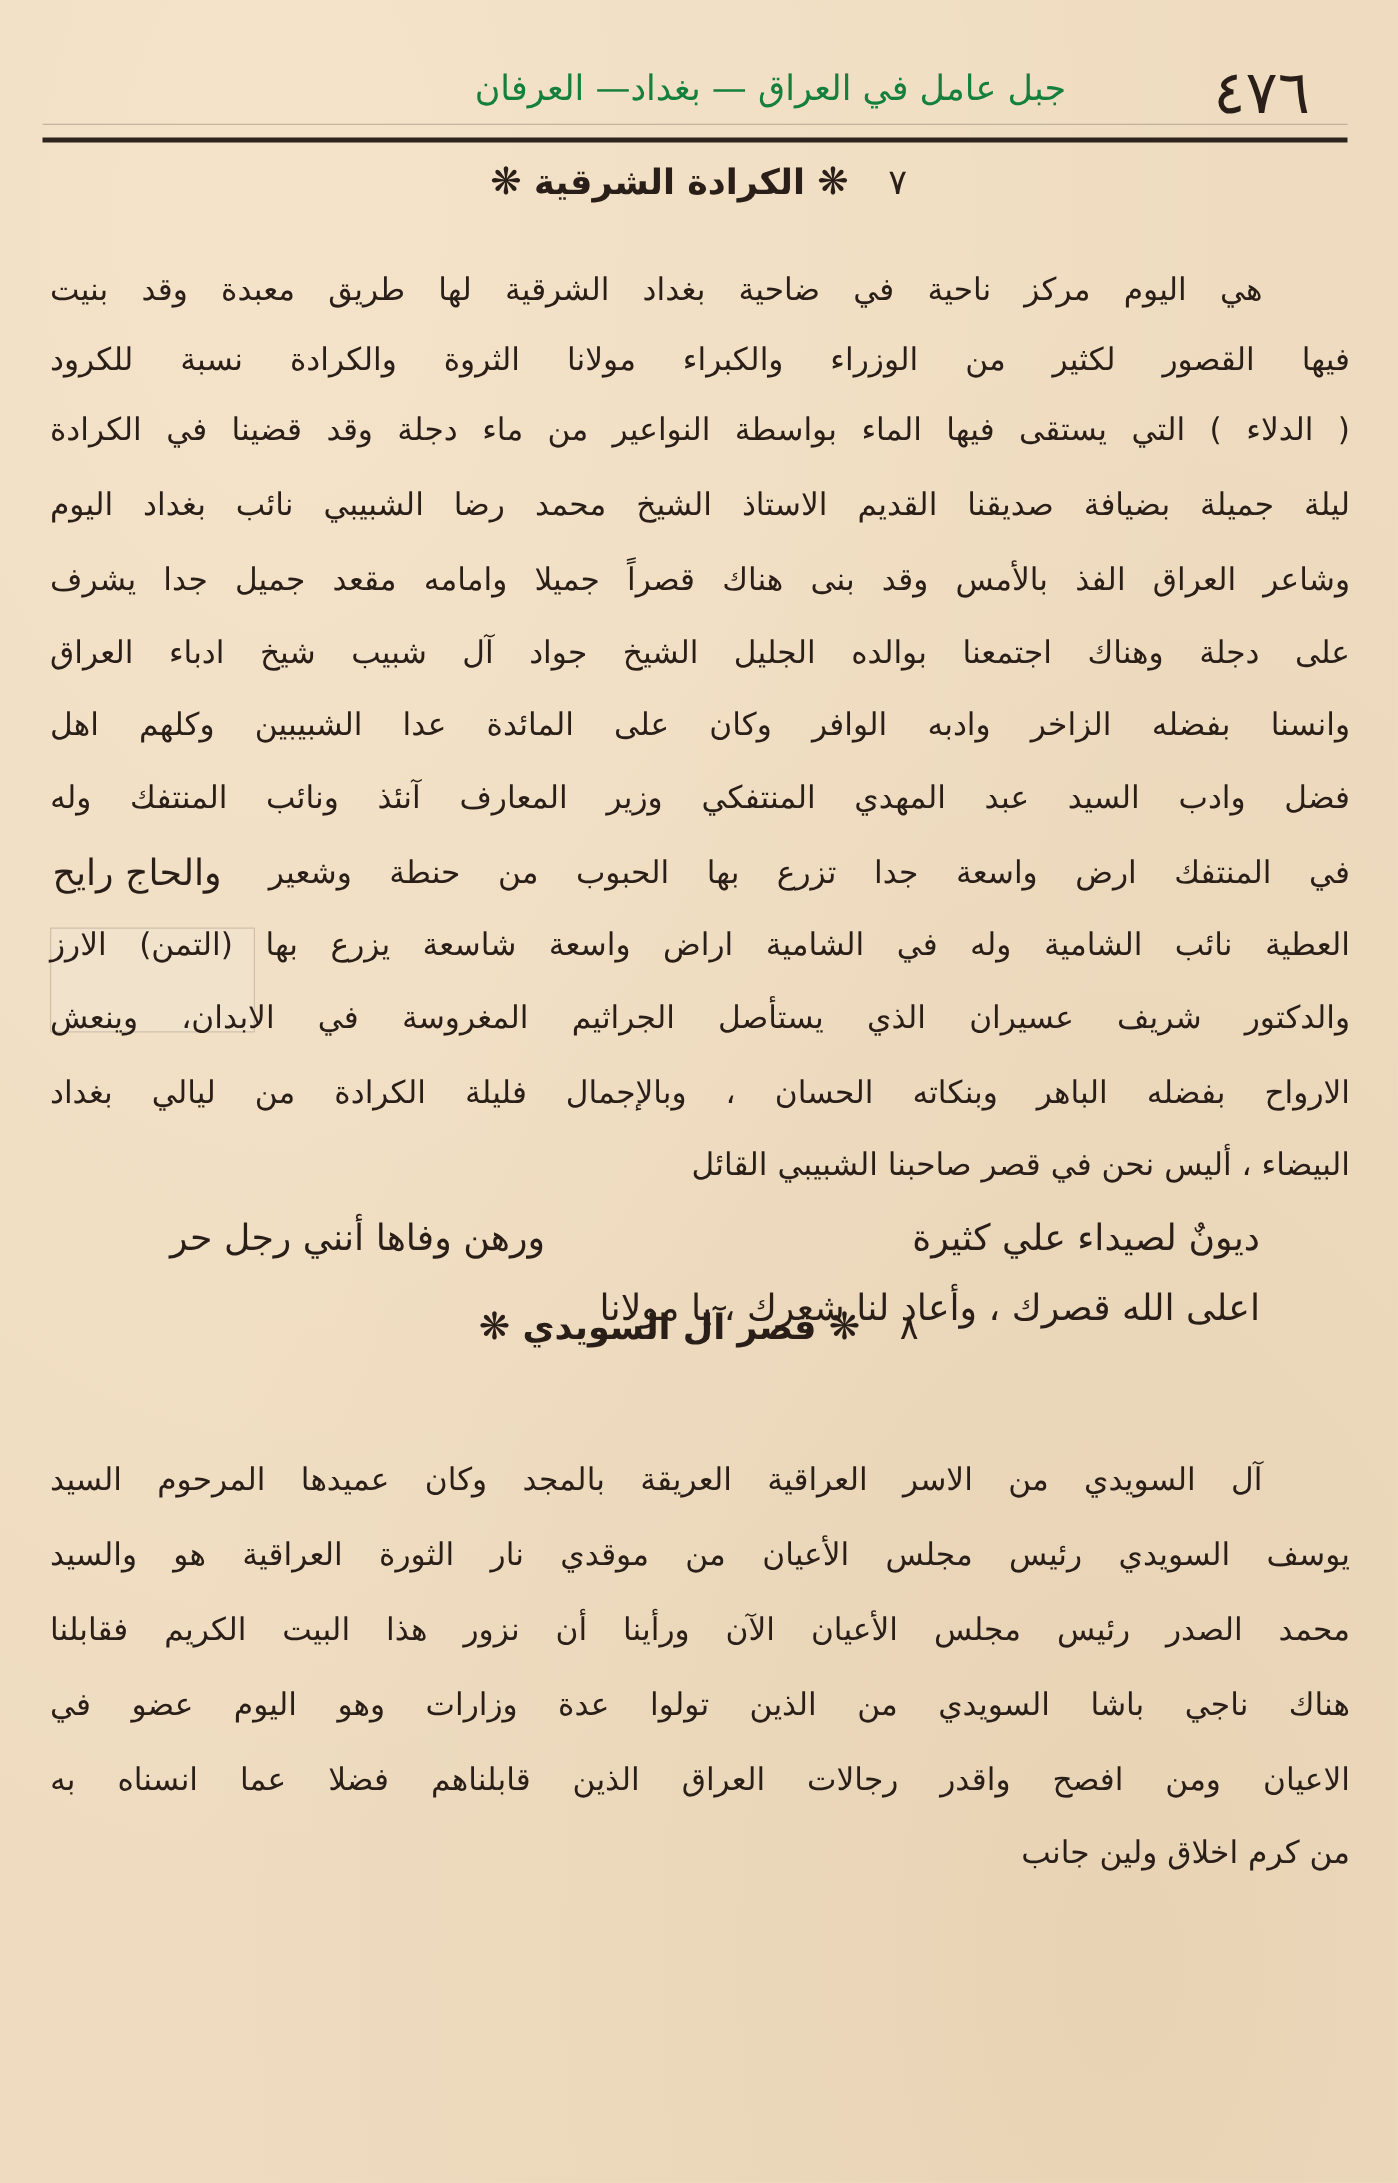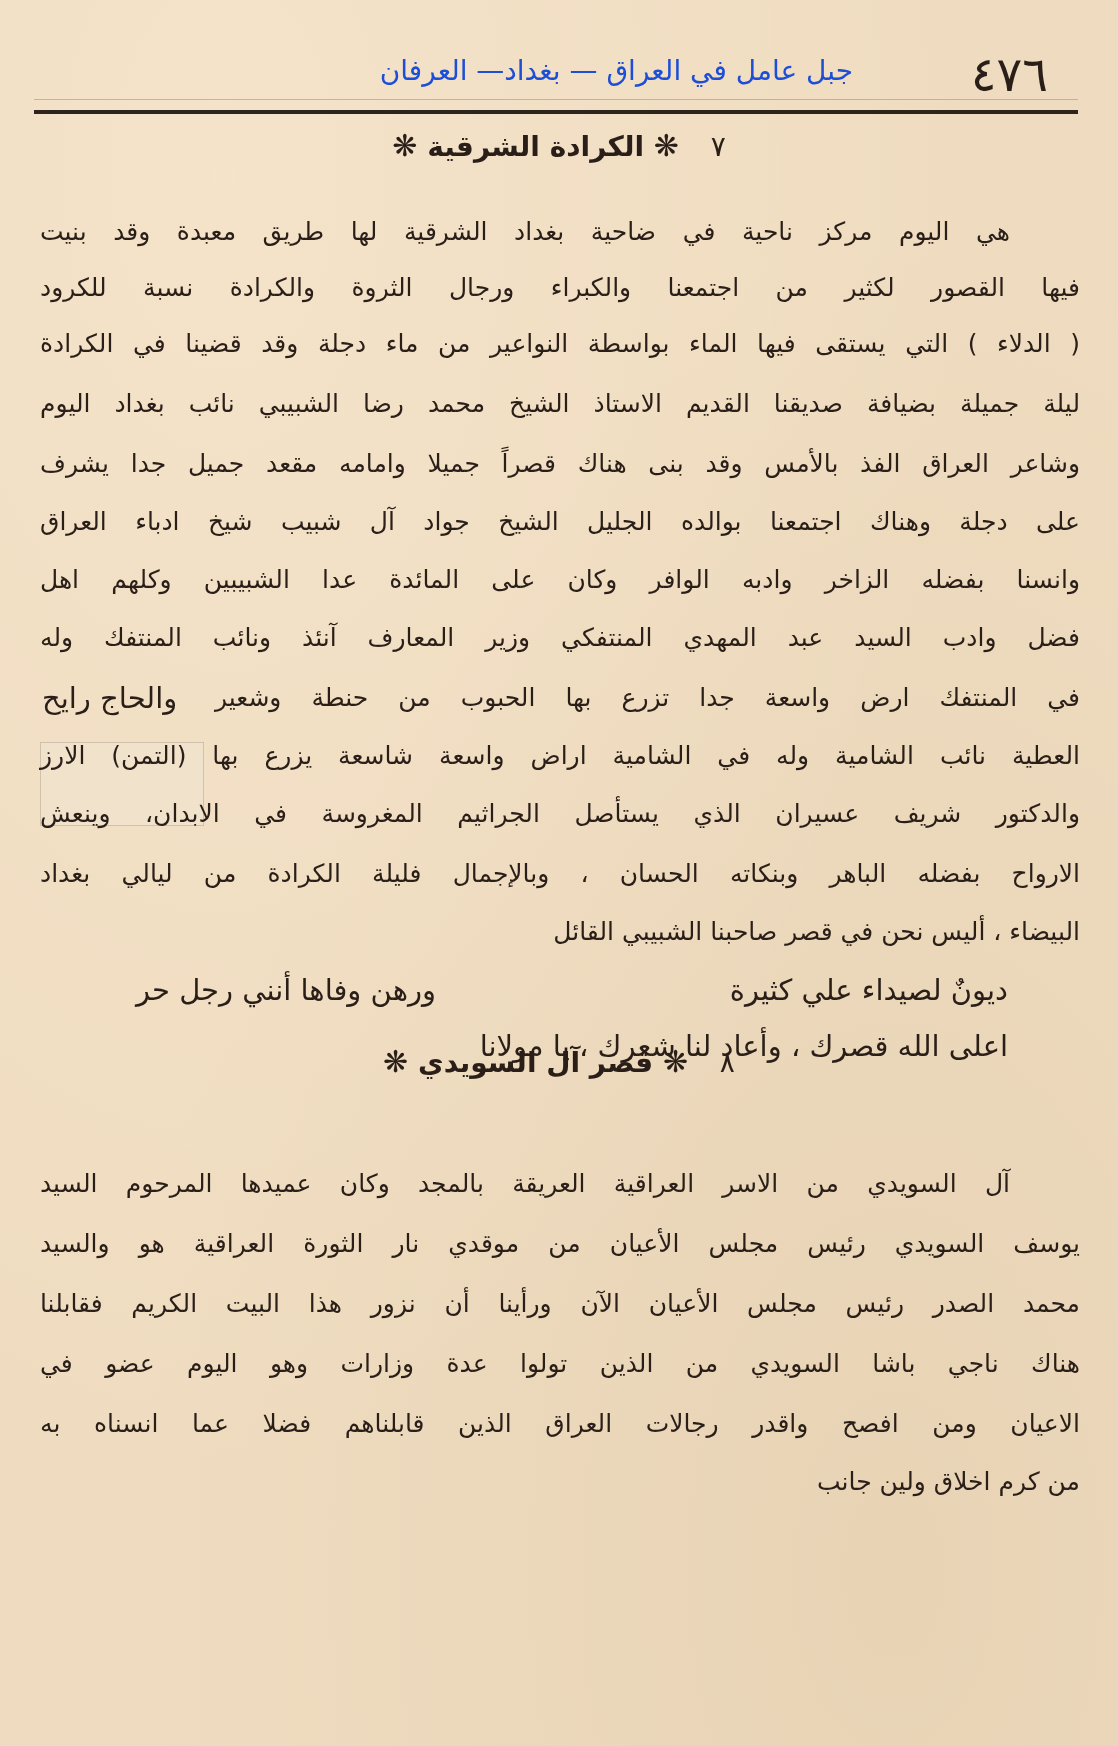--- a/index.html
+++ b/index.html
@@ -38,21 +38,21 @@
       top: 6px;
       font-size: 48px;
       letter-spacing: 2px;
       color: #2a1f18;
     }
     .running-title {
       position: absolute;
       right: 225px;
       top: 14px;
       font-size: 28px;
-      color: #1d4ed8;
+      color: #15803d;
       white-space: nowrap;
     }
     .head-rule {
       position: absolute;
       left: 34px;
       top: 110px;
       width: 1044px;
       height: 4px;
       background: #2d241d;
     }
@@ -131,21 +131,21 @@
   <div class="head-rule"></div>
 
   <div class="section-heading" style="top:128px;">
     <span class="num">٧</span>
     <span class="orn">❋</span>
     <span>الكرادة الشرقية</span>
     <span class="orn">❋</span>
   </div>
 
   <div class="text-line" style="top:210px; width:970px; left:40px;">هي اليوم مركز ناحية في ضاحية بغداد الشرقية لها طريق معبدة وقد بنيت</div>
-  <div class="text-line" style="top:266px;">فيها القصور لكثير من اجتمعنا والكبراء ورجال الثروة والكرادة نسبة للكرود</div>
+  <div class="text-line" style="top:266px;">فيها القصور لكثير من الوزراء والكبراء مولانا الثروة والكرادة نسبة للكرود</div>
   <div class="text-line" style="top:322px;">( الدلاء ) التي يستقى فيها الماء بواسطة النواعير من ماء دجلة وقد قضينا في الكرادة</div>
   <div class="text-line" style="top:382px;">ليلة جميلة بضيافة صديقنا القديم الاستاذ الشيخ محمد رضا الشبيبي نائب بغداد اليوم</div>
   <div class="text-line" style="top:442px;">وشاعر العراق الفذ بالأمس وقد بنى هناك قصراً جميلا وامامه مقعد جميل جدا يشرف</div>
   <div class="text-line" style="top:500px;">على دجلة وهناك اجتمعنا بوالده الجليل الشيخ جواد آل شبيب شيخ ادباء العراق</div>
   <div class="text-line" style="top:558px;">وانسنا بفضله الزاخر وادبه الوافر وكان على المائدة عدا الشبيبين وكلهم اهل</div>
   <div class="text-line" style="top:616px;">فضل وادب السيد عبد المهدي المنتفكي وزير المعارف آنئذ ونائب المنتفك وله</div>
 
   <div class="patch"></div>
   <div class="text-line" style="top:676px; left:215px; width:865px;">في المنتفك ارض واسعة جدا تزرع بها الحبوب من حنطة وشعير</div>
   <div class="patch-text" style="top:676px;">والحاج رايح</div>

